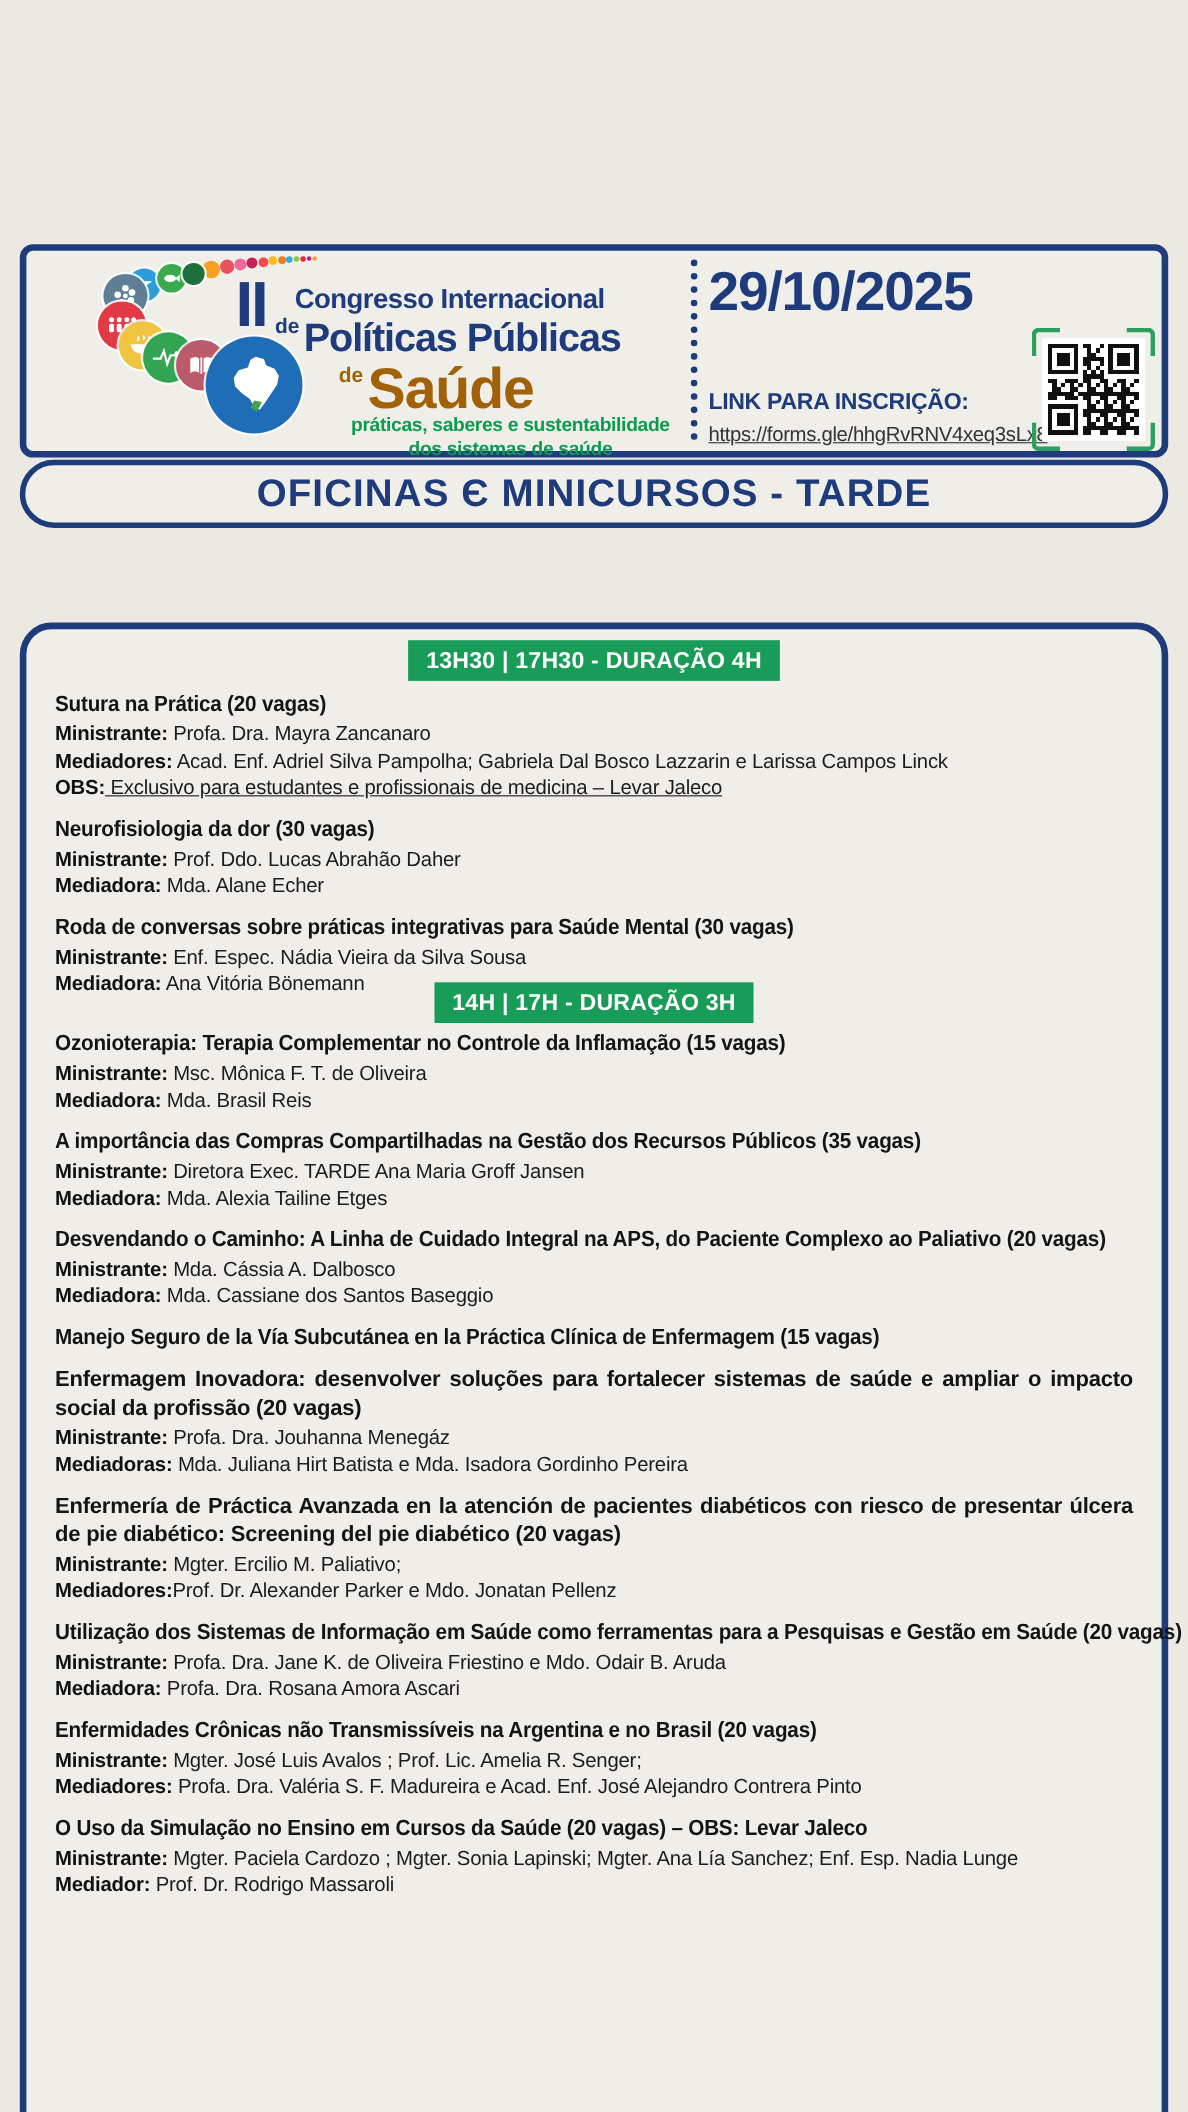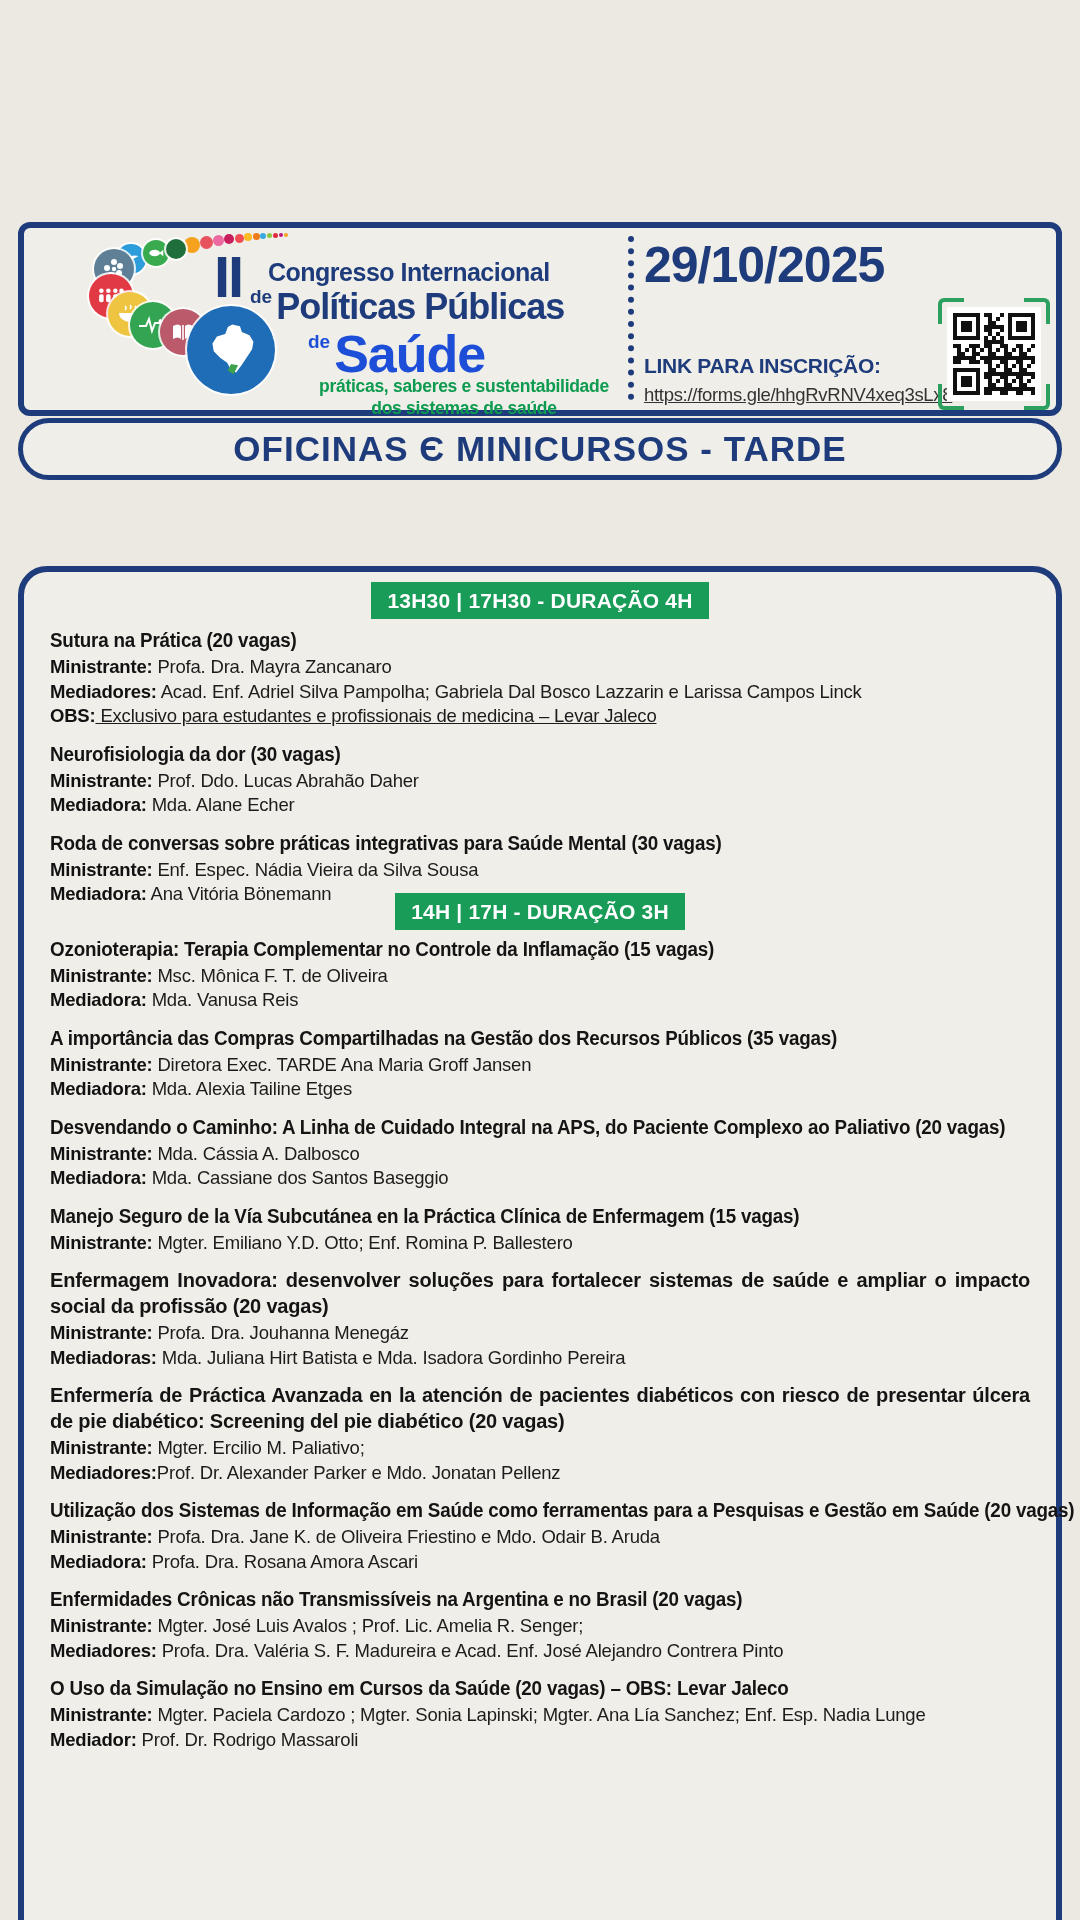--- a/index.html
+++ b/index.html
@@ -7,21 +7,21 @@
   .page{position:absolute;inset:0;}
   .card{position:absolute;left:18px;width:1044px;box-sizing:border-box;background:#F0EEE8;border:6px solid #1E3C7B;}
   
   .header-card{top:222px;height:194px;border-radius:12px;}
   .logo{position:absolute;inset:0;}
   .bub{position:absolute;border-radius:50%;box-shadow:0 0 0 2px rgba(255,255,255,.85);display:flex;align-items:center;justify-content:center;}
   .dot{position:absolute;border-radius:50%;}
   .ed{position:absolute;left:190px;top:20px;font-size:58px;font-weight:800;color:#1E3C7B;line-height:1;letter-spacing:-2px;}
   .l1{position:absolute;left:244px;top:30px;font-size:25px;font-weight:800;color:#1E3C7B;letter-spacing:-0.5px;}
   .l2{position:absolute;left:226px;top:58px;color:#1E3C7B;white-space:nowrap;}
-  .l3{position:absolute;left:284px;top:96px;color:#1d4ed8;white-space:nowrap;}
+  .l3{position:absolute;left:284px;top:96px;color:#a16207;white-space:nowrap;}
   .de{font-size:19px;font-weight:800;vertical-align:16px;margin-right:4px;}
   .l3 .de{vertical-align:24px;}
   .big2{font-size:36px;font-weight:800;letter-spacing:-1px;}
   .big3{font-size:52px;font-weight:800;letter-spacing:-1px;}
   .g1,.g2{position:absolute;left:280px;width:320px;text-align:center;font-size:17.5px;font-weight:700;color:#0D9B4F;letter-spacing:-0.3px;}
   .g1{top:148px;}  .g2{top:170px;}
   .vdiv{position:absolute;left:604px;top:8px;height:164px;width:0;border-left:6px dotted #1E3C7B;}
   .date{position:absolute;left:620px;top:8px;font-size:50px;font-weight:800;color:#1E3C7B;letter-spacing:-1px;}
   .link-label{position:absolute;left:620px;top:126px;font-size:21px;font-weight:800;color:#1E3C7B;letter-spacing:-0.3px;}
   .link-url{position:absolute;left:620px;top:156px;font-size:18.5px;color:#333;text-decoration:underline;letter-spacing:-0.3px;cursor:pointer;}
@@ -459,21 +459,21 @@
             <span class="badge">14H | 17H - DURAÇÃO 3H</span>
           </div>
           <div>
 
               <article class="item">
                 <h3 class="w-title one">Ozonioterapia: Terapia Complementar no Controle da Inflamação (15 vagas)</h3>
                 <div>
 
                     <div class="row"><span class="lbl">Ministrante:</span><span class="val"> Msc. Mônica F. T. de Oliveira</span></div>
 
-                    <div class="row"><span class="lbl">Mediadora:</span><span class="val"> Mda. Vanusa Reis</span></div>
+                    <div class="row"><span class="lbl">Mediadora:</span><span class="val"> Mda. Brasil Reis</span></div>
                   </div>
               </article>
 
               <article class="item">
                 <h3 class="w-title one">A importância das Compras Compartilhadas na Gestão dos Recursos Públicos (35 vagas)</h3>
                 <div>
 
                     <div class="row"><span class="lbl">Ministrante:</span><span class="val"> Diretora Exec. TARDE Ana Maria Groff Jansen</span></div>
 
                     <div class="row"><span class="lbl">Mediadora:</span><span class="val"> Mda. Alexia Tailine Etges</span></div>
@@ -487,21 +487,20 @@
                     <div class="row"><span class="lbl">Ministrante:</span><span class="val"> Mda. Cássia A. Dalbosco</span></div>
 
                     <div class="row"><span class="lbl">Mediadora:</span><span class="val"> Mda. Cassiane dos Santos Baseggio</span></div>
                   </div>
               </article>
 
               <article class="item">
                 <h3 class="w-title one">Manejo Seguro de la Vía Subcutánea en la Práctica Clínica de Enfermagem (15 vagas)</h3>
                 <div>
 
-                    <div class="row"><span class="lbl">Ministrante:</span><span class="val"> Mgter. Emiliano Y.D. Otto; Enf. Romina P. Ballestero</span></div>
 
                   </div>
               </article>
 
               <article class="item">
                 <h3 class="w-title wrap">Enfermagem Inovadora: desenvolver soluções para fortalecer sistemas de saúde e ampliar o impacto social da profissão (20 vagas)</h3>
                 <div>
 
                     <div class="row"><span class="lbl">Ministrante:</span><span class="val"> Profa. Dra. Jouhanna Menegáz</span></div>
 

